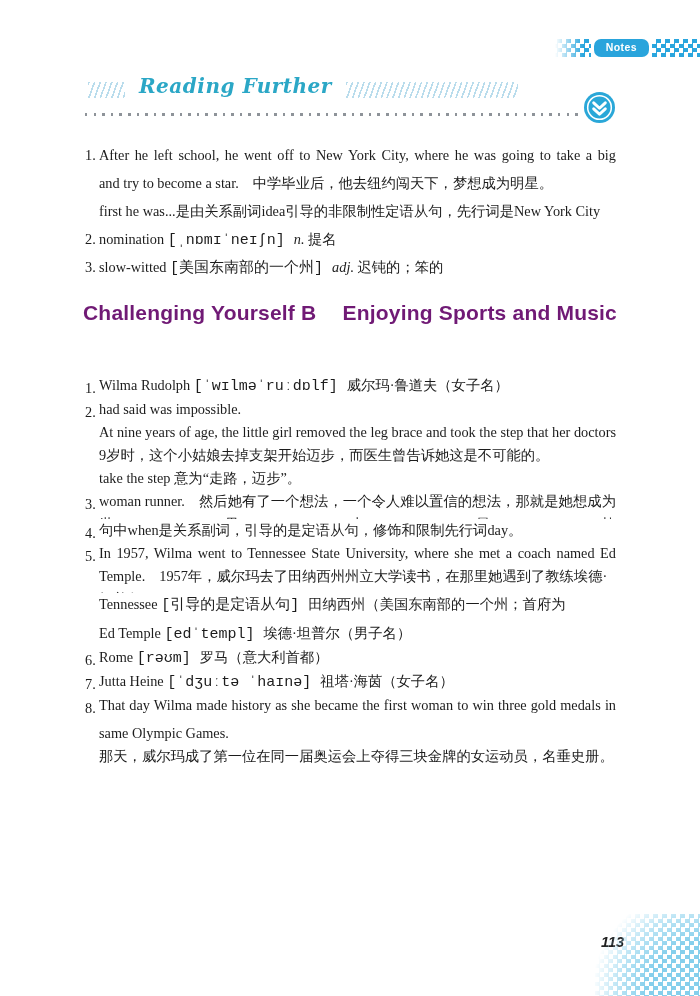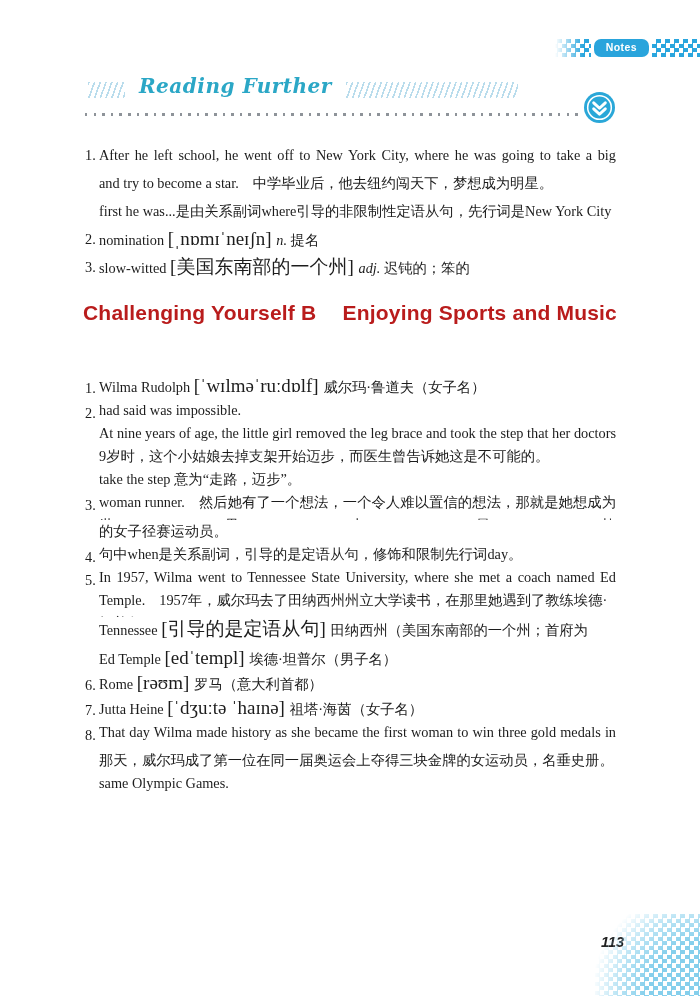--- a/index.html
+++ b/index.html
@@ -34,28 +34,28 @@
   .list{position:absolute;left:85px;width:531px;}
   .list1{top:141px;}
   .list1 .line{line-height:28px;max-height:28px;}
   .list2{top:374px;}
   .list2 .line{line-height:23px;max-height:28.6px;}
   .item{position:relative;padding-left:14px;}
   .num{position:absolute;left:0;top:0;font-size:14.3px;line-height:28px;}
   .list2 .num{line-height:28.6px;}
   .line{font-size:14.3px;overflow:hidden;}
   .line.j{text-align:justify;text-align-last:justify;}
-  .seg-ipa{font-family:Liberation Serif, serif;font-size:19px;}
+  .seg-ipa{font-family:Liberation Mono, monospace;font-size:15px;}
   .seg-pos{font-style:italic;}
   .seg-sp{display:inline-block;width:14px;}
 
   
   .big-heading{position:absolute;left:0;top:301px;width:700px;margin:0;text-align:center;
                font-family:"Liberation Sans","DejaVu Sans",sans-serif;font-weight:bold;
-               font-size:21px;color:#b91c1c;letter-spacing:.2px;}
+               font-size:21px;color:#701a75;letter-spacing:.2px;}
   .hsep{display:inline-block;width:26px;}
 
   
   .page-number{position:absolute;left:601px;top:934px;
                font-family:"Liberation Sans","DejaVu Sans",sans-serif;
                font-style:italic;font-weight:bold;font-size:14.5px;color:#1f1f1f;}
   .corner-checker{position:absolute;right:0;bottom:0;width:105px;height:82px;
           background-image:conic-gradient(#85cfec 0 90deg,transparent 90deg 180deg,#85cfec 180deg 270deg,transparent 270deg);
           background-size:9px 9px;
           -webkit-mask-image:radial-gradient(circle at 100% 100%,#000 40%,rgba(0,0,0,.55) 62%,transparent 82%);
@@ -83,21 +83,21 @@
     <circle cx="16" cy="16" r="12.2" fill="none" stroke="#ffffff" stroke-width="1.6"></circle>
     <path d="M10 11.2 L16 16.8 L22 11.2" fill="none" stroke="#ffffff" stroke-width="3" stroke-linecap="round" stroke-linejoin="round"></path>
     <path d="M10 17.4 L16 23 L22 17.4" fill="none" stroke="#ffffff" stroke-width="3" stroke-linecap="round" stroke-linejoin="round"></path>
   </svg>
 
   <div class="list list1">
     <div class="item">
       <span class="num">1.</span>
       <div class="line j"><span class="seg-en">After he left school, he went off to New York City, where he was going to take a big gamble</span></div>
       <div class="line"><span class="seg-en">and try to become a star.</span><span class="seg-sp"></span><span class="seg-zh">中学毕业后，他去纽约闯天下，梦想成为明星。</span></div>
-      <div class="line"><span class="seg-en">first he was...</span><span class="seg-zh">是由关系副词</span><span class="seg-en">where</span><span class="seg-zh">引导的非限制性定语从句，先行词是</span><span class="seg-en">New York City</span></div>
+      <div class="line"><span class="seg-en">first he was...</span><span class="seg-zh">是由关系副词</span><span class="seg-en">idea</span><span class="seg-zh">引导的非限制性定语从句，先行词是</span><span class="seg-en">New York City</span></div>
     </div>
     <div class="item">
       <span class="num">2.</span>
       <div class="line"><span class="seg-en">nomination </span><span class="seg-ipa">[ˌnɒmɪˈneɪʃn] </span><span class="seg-pos">n.</span><span class="seg-zh"> 提名</span></div>
     </div>
     <div class="item">
       <span class="num">3.</span>
       <div class="line"><span class="seg-en">slow-witted </span><span class="seg-ipa">[美国东南部的一个州] </span><span class="seg-pos">adj.</span><span class="seg-zh"> 迟钝的；笨的</span></div>
     </div>
   </div>
@@ -114,21 +114,20 @@
     <div class="item">
       <span class="num">2.</span>
       <div class="line"><span class="seg-en">had said was impossible.</span></div>
       <div class="line j"><span class="seg-en">At nine years of age, the little girl removed the leg brace and took the step that her doctors</span></div>
       <div class="line"><span class="seg-zh">9岁时，这个小姑娘去掉支架开始迈步，而医生曾告诉她这是不可能的。</span></div>
       <div class="line"><span class="seg-en">take the step </span><span class="seg-zh">意为“走路，迈步”。</span></div>
     </div>
     <div class="item">
       <span class="num">3.</span>
       <div class="line j"><span class="seg-en">woman runner.</span><span class="seg-sp"></span><span class="seg-zh">然后她有了一个想法，一个令人难以置信的想法，那就是她想成为世界上最棒</span></div>
-      <div class="line"><span class="seg-zh">的女子径赛运动员。</span></div>
     </div>
     <div class="item">
       <span class="num">4.</span>
       <div class="line"><span class="seg-zh">句中</span><span class="seg-en">when</span><span class="seg-zh">是关系副词，引导的是定语从句，修饰和限制先行词</span><span class="seg-en">day</span><span class="seg-zh">。</span></div>
     </div>
     <div class="item">
       <span class="num">5.</span>
       <div class="line j"><span class="seg-en">In 1957, Wilma went to Tennessee State University, where she met a coach named Ed</span></div>
       <div class="line"><span class="seg-en">Temple.</span><span class="seg-sp"></span><span class="seg-zh">1957年，威尔玛去了田纳西州州立大学读书，在那里她遇到了教练埃德·坦普尔。</span></div>
       <div class="line"><span class="seg-en">Tennessee </span><span class="seg-ipa">[引导的是定语从句] </span><span class="seg-zh">田纳西州（美国东南部的一个州；首府为</span><span class="seg-en">Nashville</span><span class="seg-zh">）</span></div>
@@ -138,21 +137,21 @@
       <span class="num">6.</span>
       <div class="line"><span class="seg-en">Rome </span><span class="seg-ipa">[rəʊm] </span><span class="seg-zh">罗马（意大利首都）</span></div>
     </div>
     <div class="item">
       <span class="num">7.</span>
       <div class="line"><span class="seg-en">Jutta Heine </span><span class="seg-ipa">[ˈdʒuːtə ˈhaɪnə] </span><span class="seg-zh">祖塔·海茵（女子名）</span></div>
     </div>
     <div class="item">
       <span class="num">8.</span>
       <div class="line j"><span class="seg-en">That day Wilma made history as she became the first woman to win three gold medals in the</span></div>
+      <div class="line"><span class="seg-en">same Olympic Games.</span></div>
       <div class="line"><span class="seg-zh">那天，威尔玛成了第一位在同一届奥运会上夺得三块金牌的女运动员，名垂史册。</span></div>
-      <div class="line"><span class="seg-en">same Olympic Games.</span></div>
     </div>
   </div>
 
   <div class="page-number">113</div>
   <div class="corner-checker"></div>
 
 </div>
 
 </body></html>

